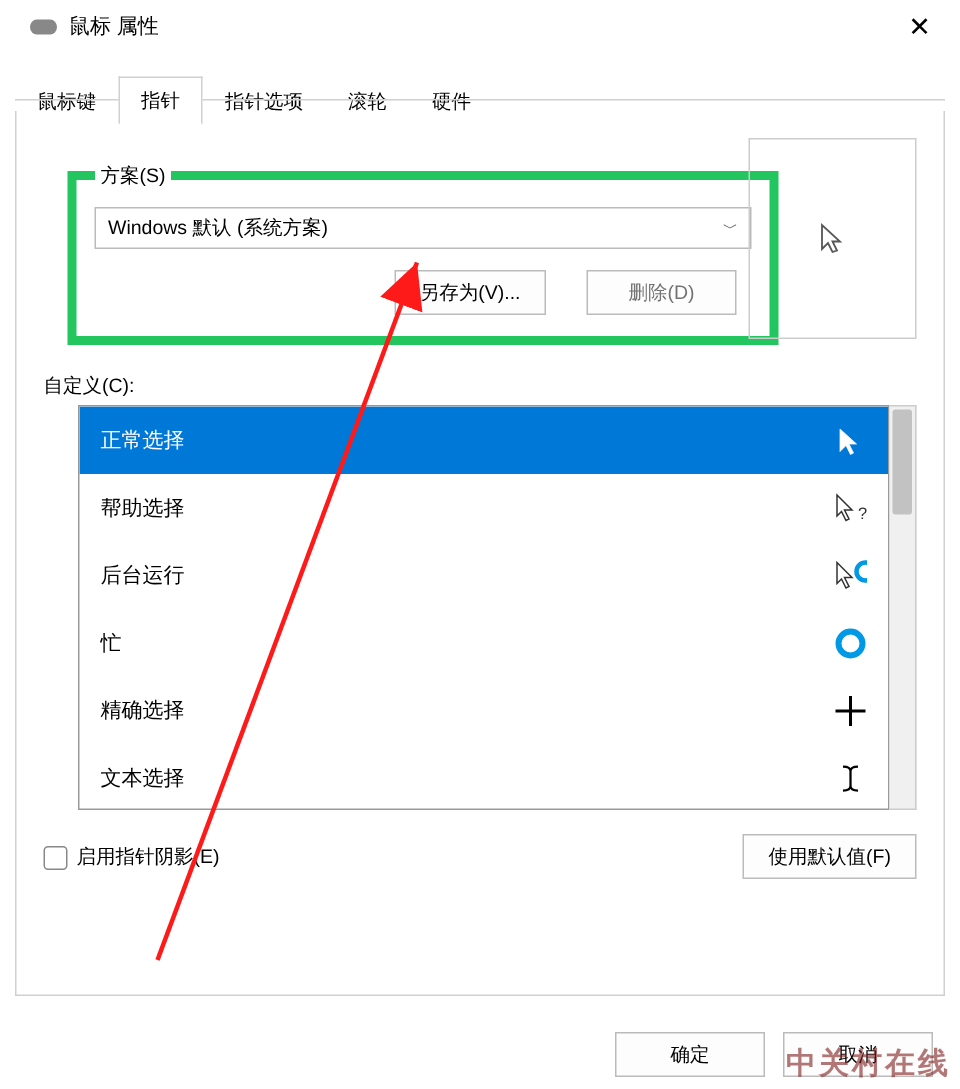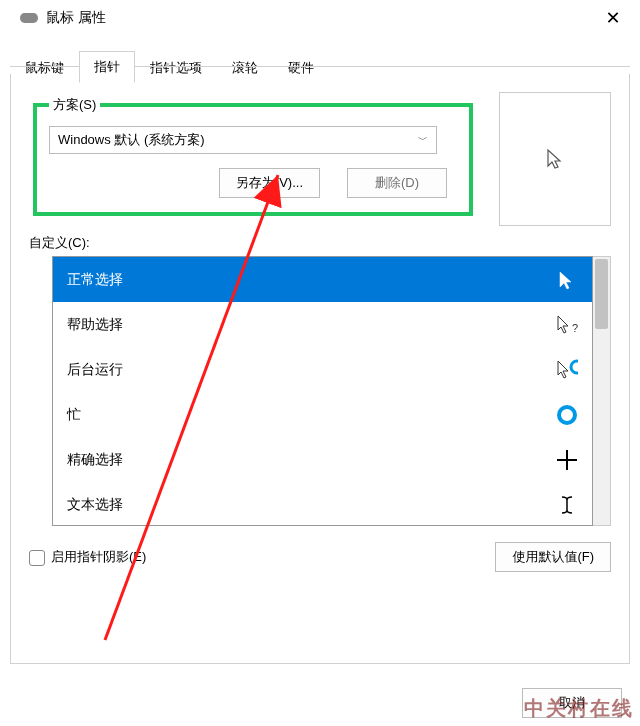--- a/index.html
+++ b/index.html
@@ -55,30 +55,30 @@
   }
   .panel {
     margin: 8px 10px 0;
     border: 1px solid #d0d0d0;
     border-top: none;
     padding: 18px 18px 18px;
     position: relative;
     height: 590px;
   }
   fieldset.scheme {
-    border: 4px solid #22c55e;
+    border: 6px solid #22c55e;
     padding: 8px 12px 14px;
-    margin: 4px;
+    margin: 16px;
     width: 440px;
     position: relative;
   }
   fieldset.scheme legend { padding: 0 4px; font-size:13px; }
   .dropdown {
     display:flex; align-items:center;
-    border:1px solid #bbb; height:28px; width:388px;
+    border:1px solid #bbb; height:28px; width:438px;
     padding:0 8px; margin-top:4px;
     justify-content: space-between;
     font-size:13px;
   }
   .dropdown .chev { font-size:10px; color:#555; }
   .scheme-buttons { display:flex; gap:27px; justify-content:flex-end; margin-top:14px; padding-right:10px;}
   .btn {
     height:30px; min-width:100px; padding:0 16px;
     border:1px solid #bbb; background:#fdfdfd;
     display:inline-flex; align-items:center; justify-content:center;
@@ -226,20 +226,21 @@
     <label>
       <span class="checkbox"></span><span>启用指针阴影(E)</span>
     </label>
     <div class="spacer"></div>
     <div class="btn">使用默认值(F)</div>
   </div>
 
 </div>
 
 <div class="action-row">
+  <div class="btn">确定</div>
   <div class="btn">取消</div>
 </div>
 
 <svg class="arrow-annotation" width="640" height="726">
   <defs>
     <marker id="ah" markerWidth="12" markerHeight="12" refX="10" refY="5" orient="auto">
       <path d="M0 0 L10 5 L0 10 Z" fill="#ff1a1a"></path>
     </marker>
   </defs>
   <line x1="105" y1="640" x2="278" y2="175" stroke="#ff1a1a" stroke-width="3" marker-end="url(#ah)"></line>

